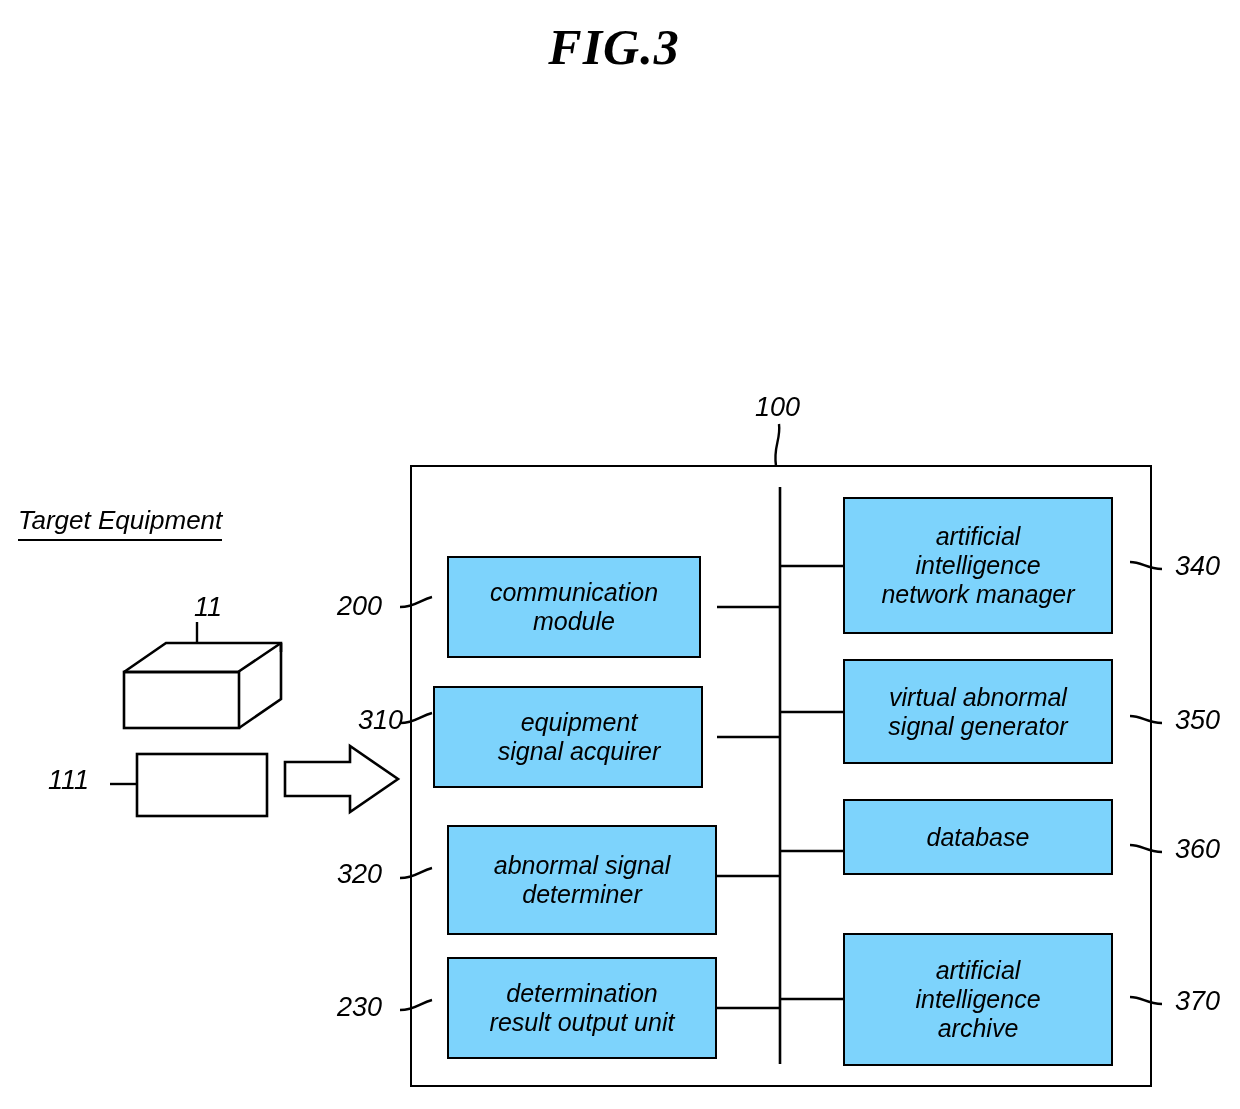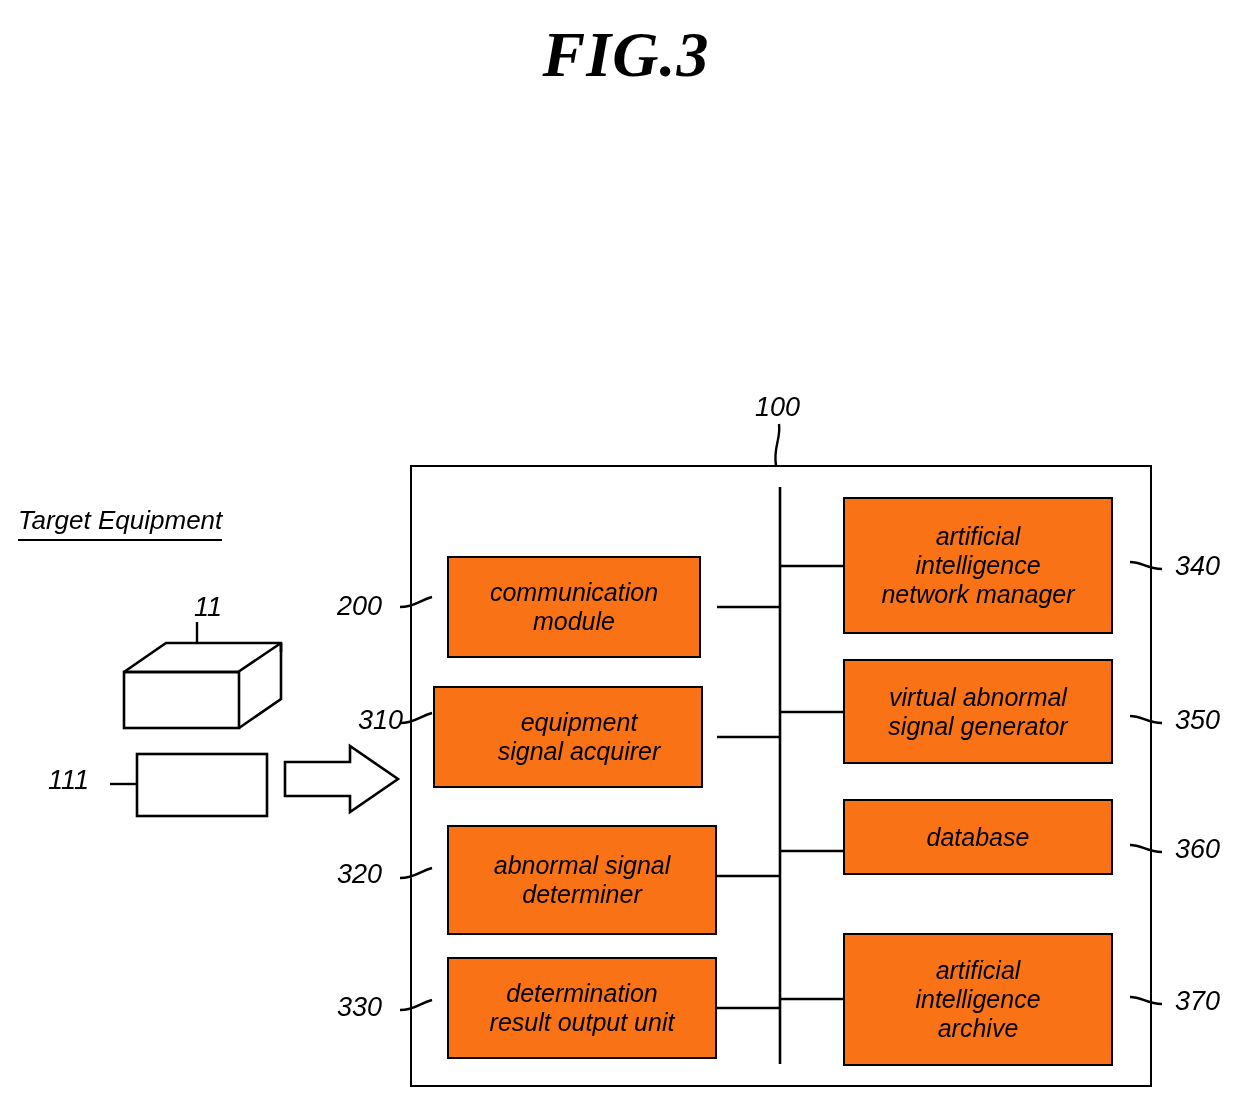--- a/index.html
+++ b/index.html
@@ -11,27 +11,27 @@
     width: 1240px;
     height: 1109px;
     position: relative;
     font-family: "Liberation Sans", sans-serif;
     color: #000000;
     overflow: hidden;
   }
   .fig-title {
     position: absolute;
     top: 18px;
-    left: 16px;
+    left: 4px;
     width: 1220px;
     text-align: center;
     font-family: "Liberation Serif", serif;
     font-style: italic;
     font-weight: bold;
-    font-size: 64px;
+    font-size: 50px;
     letter-spacing: 1px;
   }
   .target-label {
     position: absolute;
     left: 18px;
     top: 505px;
     font-family: "Liberation Sans", sans-serif;
     font-style: italic;
     font-size: 26px;
     border-bottom: 2px solid #000;
@@ -39,21 +39,21 @@
   }
   .ref {
     position: absolute;
     font-family: "Liberation Sans", sans-serif;
     font-style: italic;
     font-size: 27px;
   }
   .box {
     position: absolute;
     border: 2.5px solid #000;
-    background: #f97316;
+    background: #7dd3fc;
     box-sizing: border-box;
     display: flex;
     align-items: center;
     justify-content: center;
     text-align: center;
     font-family: "Liberation Sans", sans-serif;
     font-style: italic;
     font-size: 25px;
     line-height: 1.16;
     padding: 2px 6px;
@@ -81,21 +81,21 @@
 <div class="target-label">Target Equipment</div>
 
 <div class="ref" style="left:194px; top:592px;">11</div>
 <div class="ref" style="left:48px; top:765px;">111</div>
 
 <div class="ref" style="left:755px; top:392px;">100</div>
 
 <div class="ref" style="left:337px; top:591px;">200</div>
 <div class="ref" style="left:337px; top:705px;margin-left:21px;">310</div>
 <div class="ref" style="left:337px; top:859px;">320</div>
-<div class="ref" style="left:337px; top:992px;">330</div>
+<div class="ref" style="left:337px; top:992px;">230</div>
 
 <div class="ref" style="left:1175px; top:551px;">340</div>
 <div class="ref" style="left:1175px; top:705px;">350</div>
 <div class="ref" style="left:1175px; top:834px;">360</div>
 <div class="ref" style="left:1175px; top:986px;">370</div>
 
 <div class="outer-box" style="left:410px; top:465px; width:742px; height:622px;"></div>
 
 <div class="box" style="left:447px; top:556px; width:254px; height:102px;">
     <span>communication<br>module</span>

